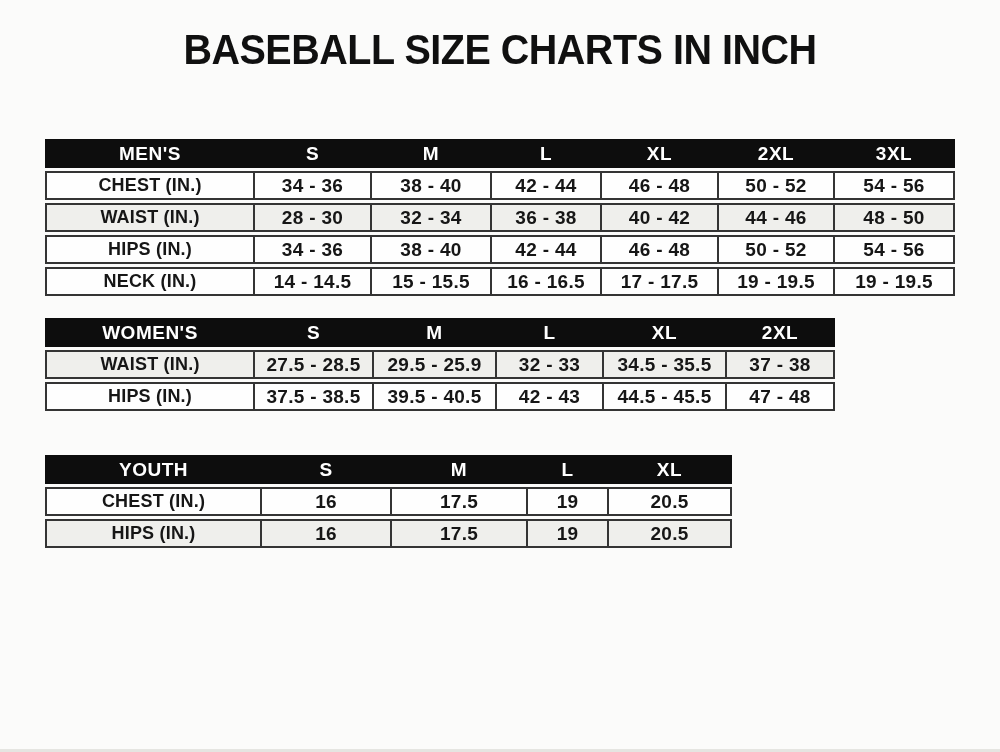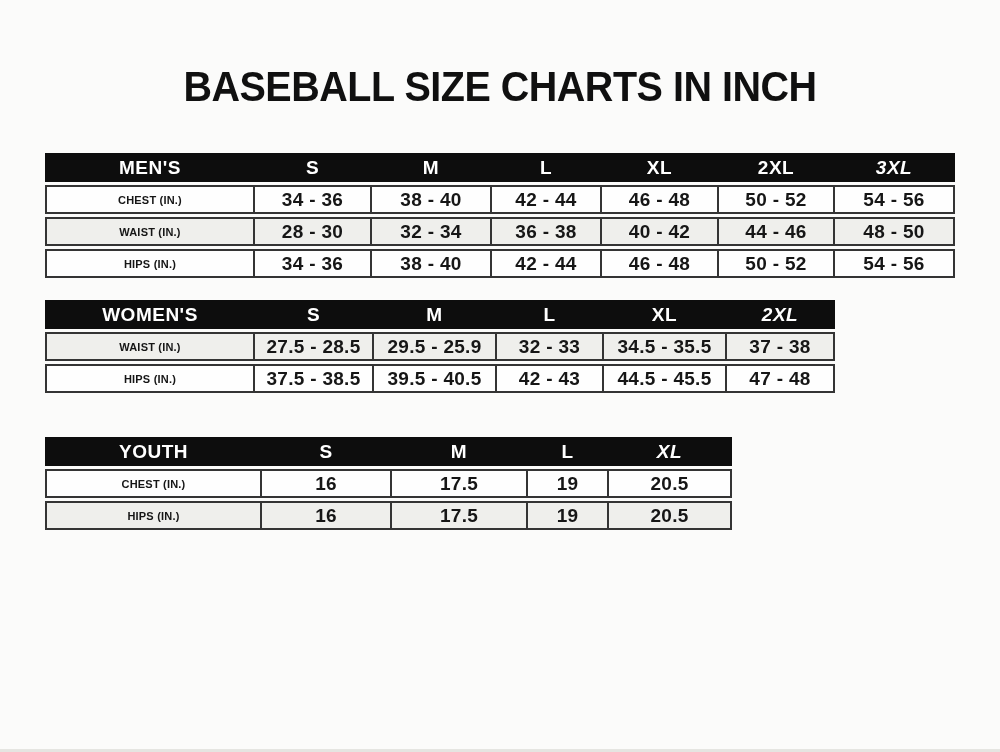--- a/index.html
+++ b/index.html
@@ -2,58 +2,58 @@
 <html><head>
 <meta charset="utf-8">
 <style>
   html, body { margin: 0; }
   body {
     width: 1000px; height: 752px;
     background: #fbfbfa;
     font-family: "Liberation Sans", sans-serif;
     position: relative; overflow: hidden;
   }
-  .page { position: absolute; inset: 0; background: #fbfbfa; padding-top: 62px; box-sizing: border-box; }
+  .page { position: absolute; inset: 0; background: #fbfbfa; padding-top: 25px; box-sizing: border-box; }
   .title {
     margin: 0; text-align: center;
     font-size: 42px; line-height: 49px; font-weight: 700;
     color: #101010; letter-spacing: -0.5px;
     transform: scaleX(0.94);
     white-space: nowrap;
   }
   .size-table {
     border-collapse: separate;
     border-spacing: 0 3px;
     table-layout: fixed;
     margin-left: 45px;
   }
-  .t-mens   { margin-top: 39px; }
+  .t-mens   { margin-top: 62px; }
   .t-womens { margin-top: 16px; }
   .t-youth  { margin-top: 38px; }
 
   thead th {
     background: #0d0d0d; color: #ffffff;
     font-size: 19px; font-weight: 700; letter-spacing: 0.5px;
     height: 25px; padding: 0; text-align: center; vertical-align: middle;
     border-top: 2px solid #0d0d0d; border-bottom: 2px solid #0d0d0d;
     border-left: 2px solid #0d0d0d;
     overflow: hidden; white-space: nowrap;
   }
-  thead th:last-child { border-right: 2px solid #0d0d0d; font-style: italic; }
+  thead th:last-child { border-right: 2px solid #0d0d0d; }
 
   tbody th, tbody td {
     height: 25px; padding: 0;
     text-align: center; vertical-align: middle;
     border-top: 2px solid #343434; border-bottom: 2px solid #343434;
     border-left: 2px solid #343434;
     font-weight: 700; color: #161616;
     overflow: hidden; white-space: nowrap;
   }
   tbody th:last-child, tbody td:last-child { border-right: 2px solid #343434; }
-  tbody th { font-size: 11px; letter-spacing: 0.2px; }
+  tbody th { font-size: 18px; letter-spacing: 0.2px; }
   tbody td { font-size: 19px; letter-spacing: 0.3px; }
   tbody tr.odd  { background: #fefefe; }
   tbody tr.even { background: #efefec; }
   tbody tr.odd th,  tbody tr.odd td  { background: #fefefe; }
   tbody tr.even th, tbody tr.even td { background: #efefec; }
 
   .scan-edge {
     position: absolute; left: 0; right: 0; bottom: 0;
     height: 3px; background: #e5e5e1;
   }
@@ -106,20 +106,29 @@
         </tr>
         <tr class="odd">
           <th scope="row">HIPS (IN.)</th>
           <td>34 - 36</td>
           <td>38 - 40</td>
           <td>42 - 44</td>
           <td>46 - 48</td>
           <td>50 - 52</td>
           <td>54 - 56</td>
         </tr>
+        <tr class="odd">
+          <th scope="row">NECK (IN.)</th>
+          <td>14 - 14.5</td>
+          <td>15 - 15.5</td>
+          <td>16 - 16.5</td>
+          <td>17 - 17.5</td>
+          <td>19 - 19.5</td>
+          <td>19 - 19.5</td>
+        </tr>
       </tbody>
     </table>
   <table class="size-table t-womens" style="width: 790px;">
       <colgroup>
         <col style="width: 208px;">
         <col style="width: 119px;">
         <col style="width: 123px;">
         <col style="width: 107px;">
         <col style="width: 123px;">
         <col style="width: 110px;">

